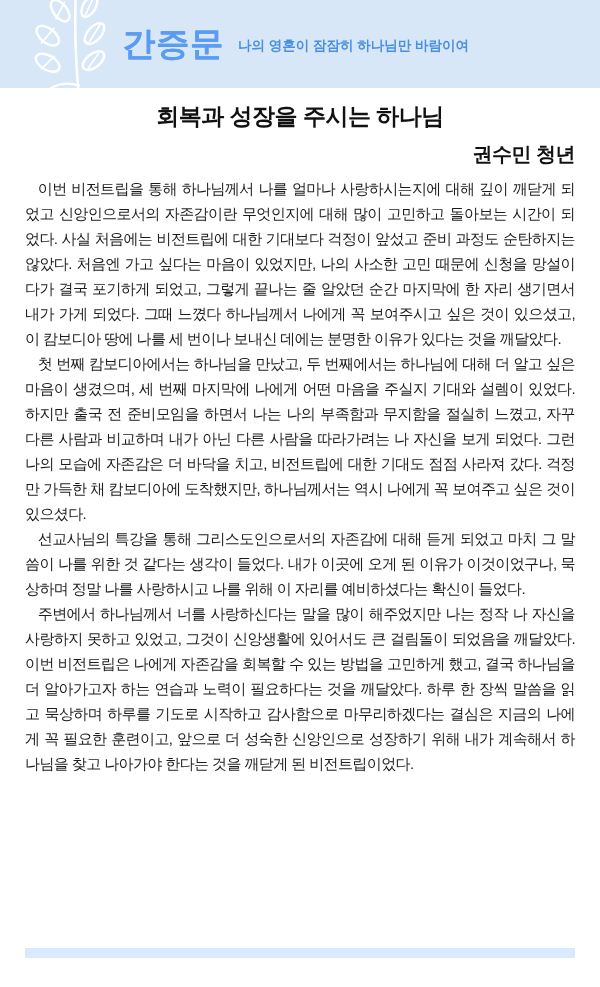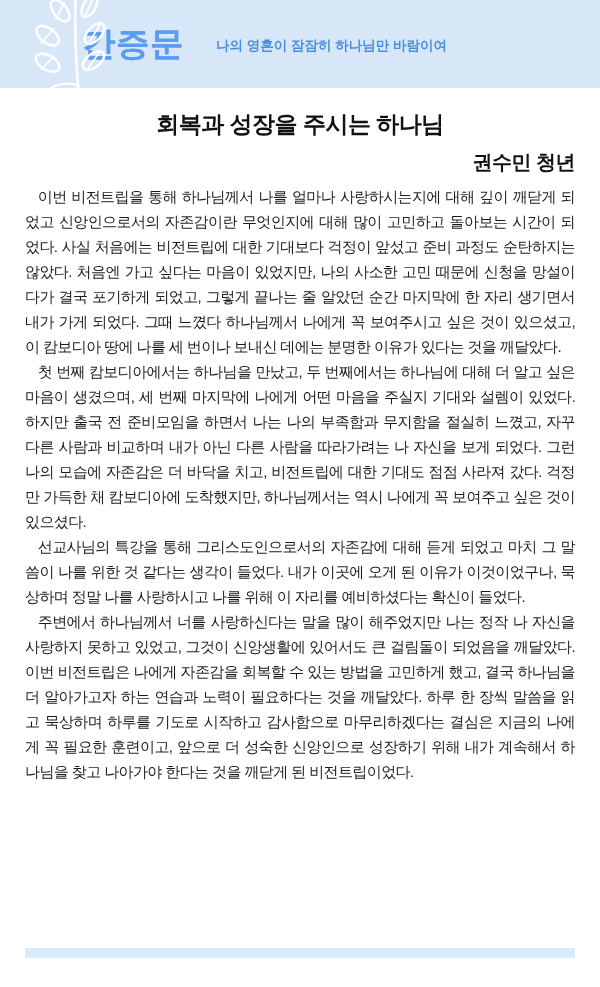--- a/index.html
+++ b/index.html
@@ -14,49 +14,50 @@
     margin: 0 auto;
   }
   
   .masthead {
     position: relative;
     height: 88px;
     background: #d7e7f8;
     overflow: hidden;
     display: flex;
     align-items: center;
+    padding-left: 40px;
   }
   .masthead-icon {
     position: absolute;
     left: 16px;
     top: -8px;
     width: 105px;
     height: 104px;
   }
   .masthead-title {
     margin-left: 82px;
     font-size: 33px;
     font-weight: 800;
     letter-spacing: 1px;
     color: #5b9cf3;
     text-shadow: 0.5px 0 0 #5b9cf3;
   }
   .masthead-verse {
-    margin-left: 32px;
+    margin-left: 14px;
     padding-top: 2px;
     color: #4a8fe0;
     font-size: 13.5px;
     line-height: 17px;
     font-weight: 700;
   }
   .verse-ref { font-size: 11px; color: #8db6ea; font-weight: 400; }
   
   .content { padding: 0 25px; }
   .article-title {
-    margin-top: 21px;
+    margin-top: 13px;
     text-align: center;
     font-size: 23px;
     font-weight: 800;
     color: #111111;
     letter-spacing: -0.5px;
   }
   .article-author {
     margin-top: 9px;
     text-align: right;
     font-size: 20px;

